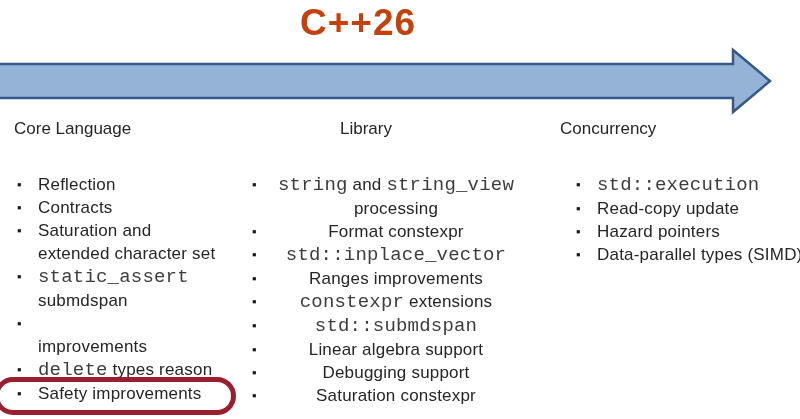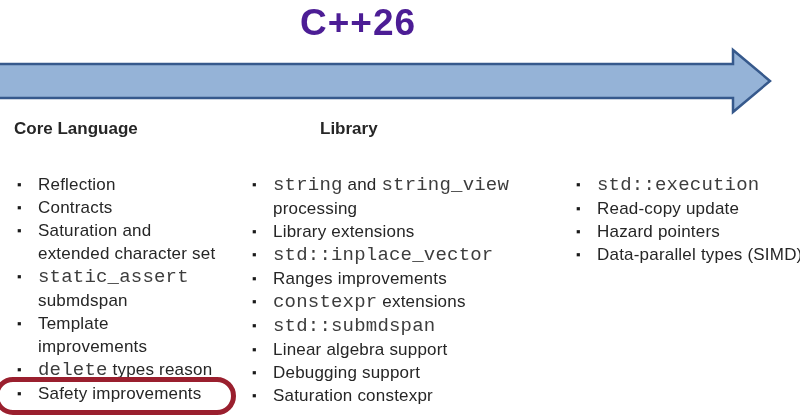--- a/index.html
+++ b/index.html
@@ -12,48 +12,48 @@
   }
   .slide { position: relative; width: 800px; height: 419px; overflow: hidden; }
 
   .title {
     position: absolute;
     top: 2px; left: 0; width: 716px;
     text-align: center;
     font-size: 37px;
     font-weight: 700;
     letter-spacing: 1px;
-    color: #4c1d95;
+    color: #c2410c;
   }
 
   .arrow-svg { position: absolute; top: 0; left: 0; }
 
   .col-header {
     position: absolute;
     top: 119px;
     font-size: 17px;
-    font-weight: 700;
+    font-weight: 400;
     color: #262626;
     white-space: nowrap;
   }
   #hdr-core { left: 14px; }
-  #hdr-library { left: 320px; }
+  #hdr-library { left: 340px; }
   #hdr-concurrency { left: 560px; }
 
   ul.feature-list {
     position: absolute;
     top: 173px;
     margin: 0; padding: 0;
     list-style: none;
     font-size: 17px;
     line-height: 23px;
     letter-spacing: 0.2px;
   }
   #list-core { left: 14px; width: 215px; }
-  #list-library { left: 249px; width: 270px; }
+  #list-library { left: 249px; width: 270px; text-align: center; }
   #list-concurrency { left: 573px; width: 260px; white-space: nowrap; }
 
   ul.feature-list li {
     position: relative;
     margin: 0;
     padding-left: 24px;
   }
   ul.feature-list li::before {
     content: "▪";
     position: absolute;
@@ -83,33 +83,34 @@
 <div class="slide">
 
   <div class="title">C++26</div>
 
   <svg class="arrow-svg" width="800" height="130" viewBox="0 0 800 130">
     <polygon id="arrow-shape" points="-6,64 733,64 733,50 770,81 733,112 733,98 -6,98" fill="#95b3d7" stroke="#36598c" stroke-width="2.5"></polygon>
   </svg>
 
   <div class="col-header" id="hdr-core">Core Language</div>
   <div class="col-header" id="hdr-library">Library</div>
+  <div class="col-header" id="hdr-concurrency">Concurrency</div>
 
   <ul class="feature-list" id="list-core">
       <li><span>Reflection</span></li>
       <li><span>Contracts</span></li>
       <li><span>Saturation and</span><br><span>extended character set</span></li>
       <li><span class="mono">static_assert</span><br><span>submdspan</span></li>
-      <li><span>Template</span><br><span>improvements</span></li>
+      <li><br><span>improvements</span></li>
       <li><span class="mono">delete</span><span> types reason</span></li>
       <li><span>Safety improvements</span></li>
     </ul>
   <ul class="feature-list" id="list-library">
       <li><span class="mono">string</span><span> and </span><span class="mono">string_view</span><br><span>processing</span></li>
-      <li><span>Library extensions</span></li>
+      <li><span>Format constexpr</span></li>
       <li><span class="mono">std::inplace_vector</span></li>
       <li><span>Ranges improvements</span></li>
       <li><span class="mono">constexpr</span><span> extensions</span></li>
       <li><span class="mono">std::submdspan</span></li>
       <li><span>Linear algebra support</span></li>
       <li><span>Debugging support</span></li>
       <li><span>Saturation constexpr</span></li>
     </ul>
   <ul class="feature-list" id="list-concurrency">
       <li><span class="mono">std::execution</span></li>

